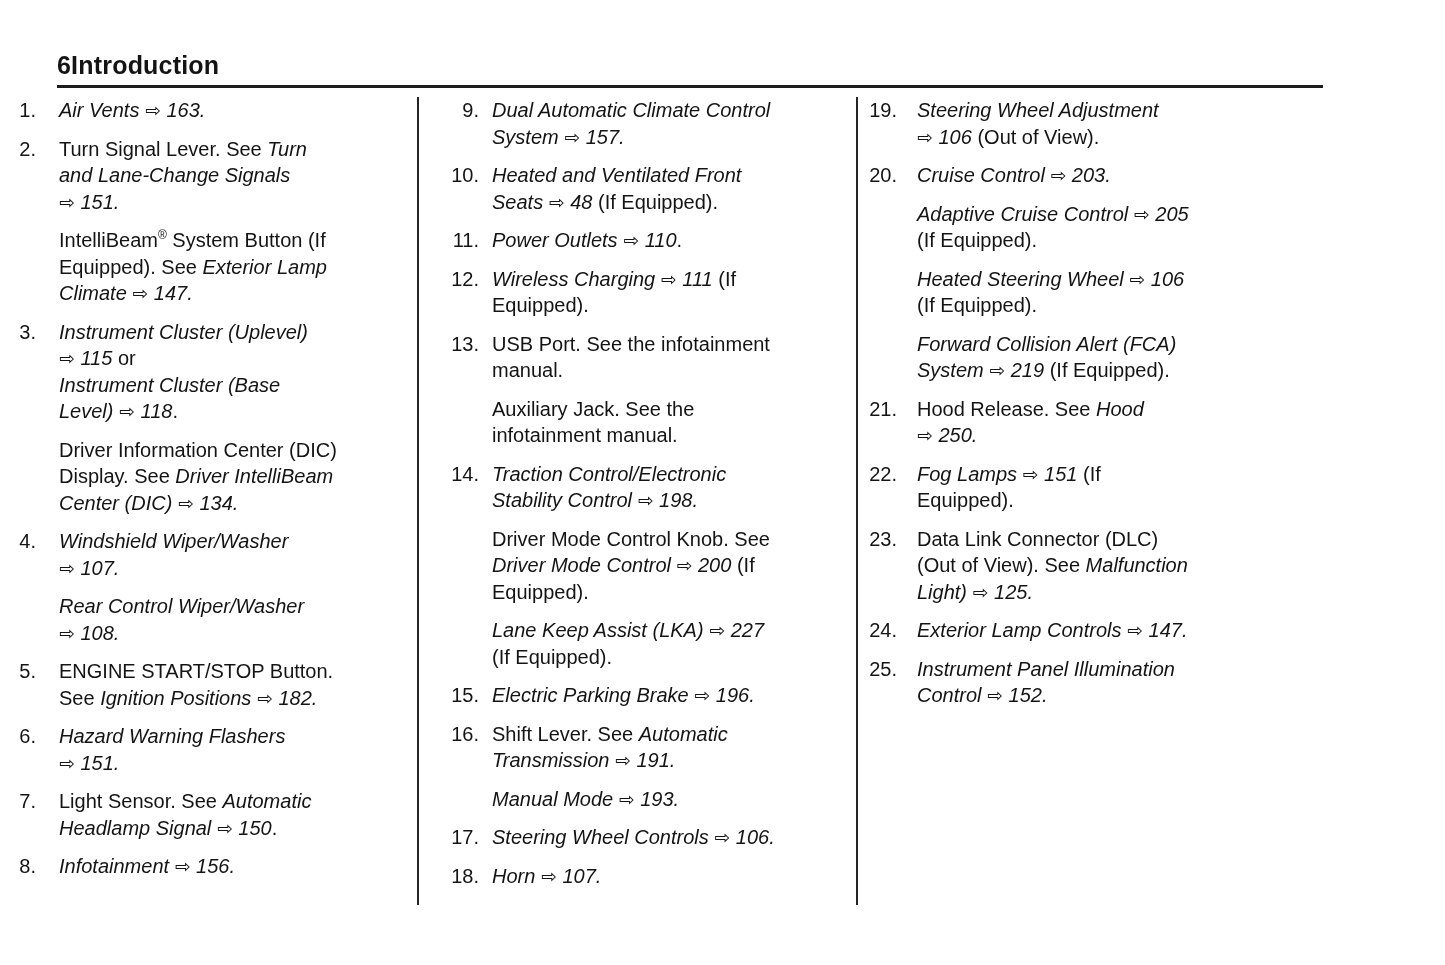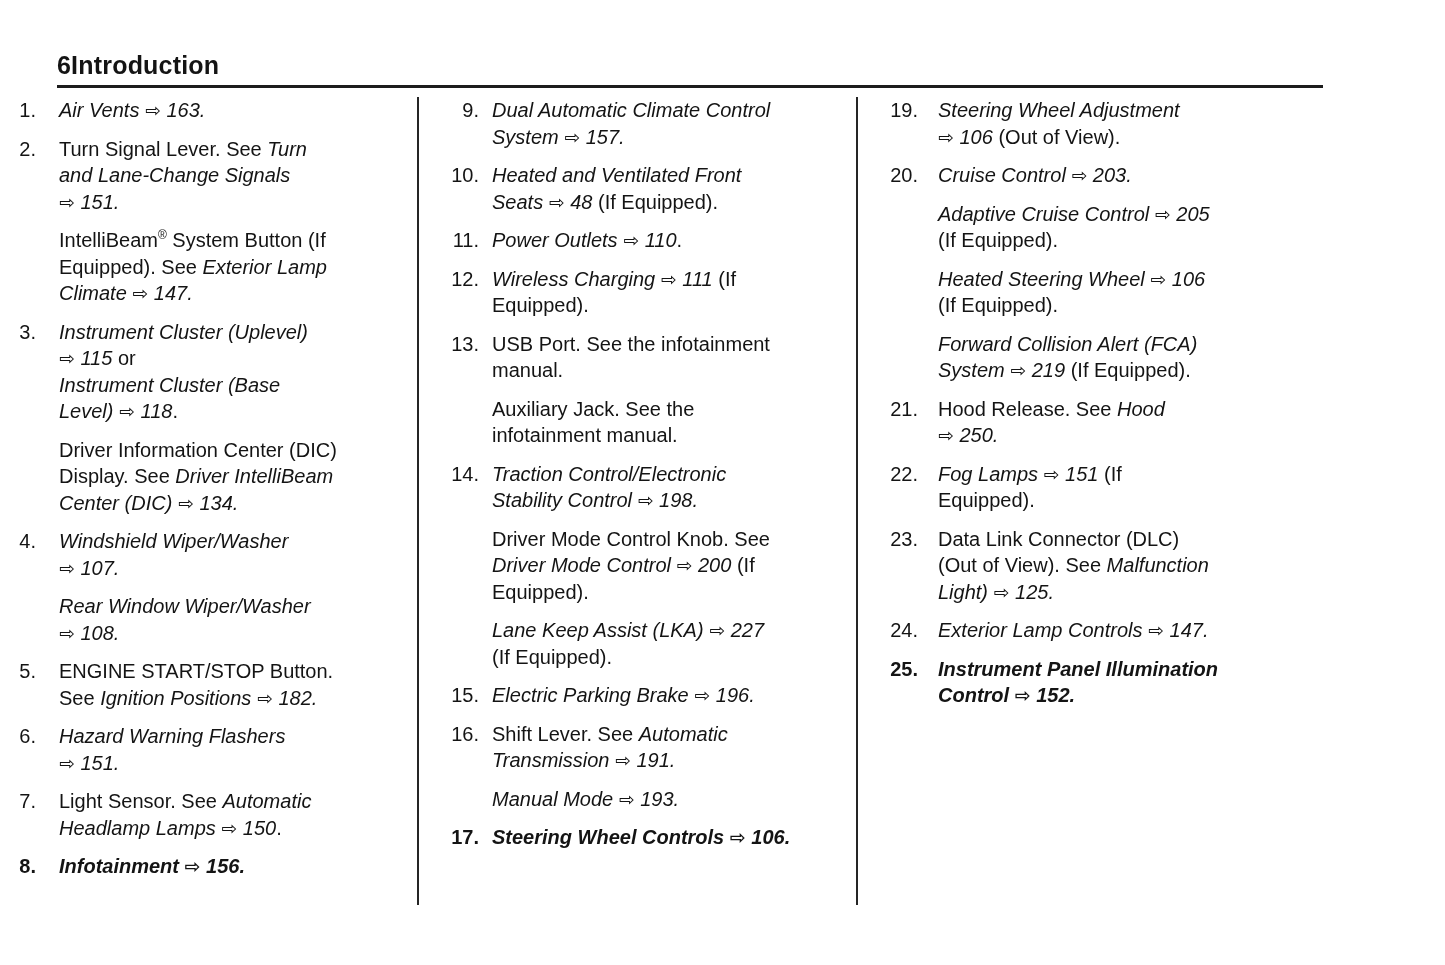--- a/index.html
+++ b/index.html
@@ -16,28 +16,28 @@
   }
   .page-title { }
   .header-rule {
     margin:7px 0 0 57px;
     width:1266px; height:3px; background:#1c1c1c;
   }
   .columns { display:flex; margin-top:9px; align-items:flex-start; }
   .col { box-sizing:border-box; }
   .col.c1 { width:417px; padding-left:14px; }
   .col.c2 { width:437px; padding-left:25px; }
-  .col.c3 { flex:1; padding-left:23px; padding-right:30px; }
+  .col.c3 { flex:1; padding-left:2px; padding-right:30px; }
   .col-divider { width:2px; height:808px; background:#252525; flex:none; }
   .item {
     display:flex; align-items:flex-start;
     margin-bottom:12px;
     font-size:20px; line-height:26.5px;
   }
-  .item:last-child { margin-bottom:0;font-weight:bold; }
+  .item:last-child { margin-bottom:0; }
   .num {
     flex:none; text-align:right; box-sizing:border-box;
   }
   .c1 .num { width:45px; padding-right:23px; }
   .c2 .num { width:48px; padding-right:13px; }
   .c3 .num { width:57px; padding-right:20px; }
   .body { flex:1; min-width:0; }
   .para { margin-bottom:12px; }
   .para:last-child { margin-bottom:0; }
   .line { white-space:nowrap; }
@@ -100,21 +100,21 @@
           </div>
         </div>
         <div class="item">
           <div class="num">4.</div>
           <div class="body">
             <div class="para">
               <div class="line"><span class="run-i">Windshield Wiper/Washer</span></div>
               <div class="line"><span class="arrow-icon">⇨</span><span class="run-i"> 107.</span></div>
             </div>
             <div class="para">
-              <div class="line"><span class="run-i">Rear Window Wiper/Washer</span></div>
+              <div class="line"><span class="run-i">Rear Control Wiper/Washer</span></div>
               <div class="line"><span class="arrow-icon">⇨</span><span class="run-i"> 108.</span></div>
             </div>
           </div>
         </div>
         <div class="item">
           <div class="num">5.</div>
           <div class="body">
             <div class="para">
               <div class="line"><span class="run-r">ENGINE START/STOP Button.</span></div>
               <div class="line"><span class="run-r">See </span><span class="run-i">Ignition Positions </span><span class="arrow-icon">⇨</span><span class="run-i"> 182.</span></div>
@@ -128,21 +128,21 @@
               <div class="line"><span class="run-i">Hazard Warning Flashers</span></div>
               <div class="line"><span class="arrow-icon">⇨</span><span class="run-i"> 151.</span></div>
             </div>
           </div>
         </div>
         <div class="item">
           <div class="num">7.</div>
           <div class="body">
             <div class="para">
               <div class="line"><span class="run-r">Light Sensor. See </span><span class="run-i">Automatic</span></div>
-              <div class="line"><span class="run-i">Headlamp Lamps </span><span class="arrow-icon">⇨</span><span class="run-i"> 150</span><span class="run-r">.</span></div>
+              <div class="line"><span class="run-i">Headlamp Signal </span><span class="arrow-icon">⇨</span><span class="run-i"> 150</span><span class="run-r">.</span></div>
             </div>
           </div>
         </div>
         <div class="item">
           <div class="num">8.</div>
           <div class="body">
             <div class="para">
               <div class="line"><span class="run-i">Infotainment </span><span class="arrow-icon">⇨</span><span class="run-i"> 156.</span></div>
             </div>
           </div>
@@ -234,20 +234,28 @@
             <div class="para">
               <div class="line"><span class="run-i">Manual Mode </span><span class="arrow-icon">⇨</span><span class="run-i"> 193.</span></div>
             </div>
           </div>
         </div>
         <div class="item">
           <div class="num">17.</div>
           <div class="body">
             <div class="para">
               <div class="line"><span class="run-i">Steering Wheel Controls </span><span class="arrow-icon">⇨</span><span class="run-i"> 106.</span></div>
+            </div>
+          </div>
+        </div>
+        <div class="item">
+          <div class="num">18.</div>
+          <div class="body">
+            <div class="para">
+              <div class="line"><span class="run-i">Horn </span><span class="arrow-icon">⇨</span><span class="run-i"> 107.</span></div>
             </div>
           </div>
         </div>
       </div>
       <div class="col-divider"></div>
       <div class="col c3">
         <div class="item">
           <div class="num">19.</div>
           <div class="body">
             <div class="para">

